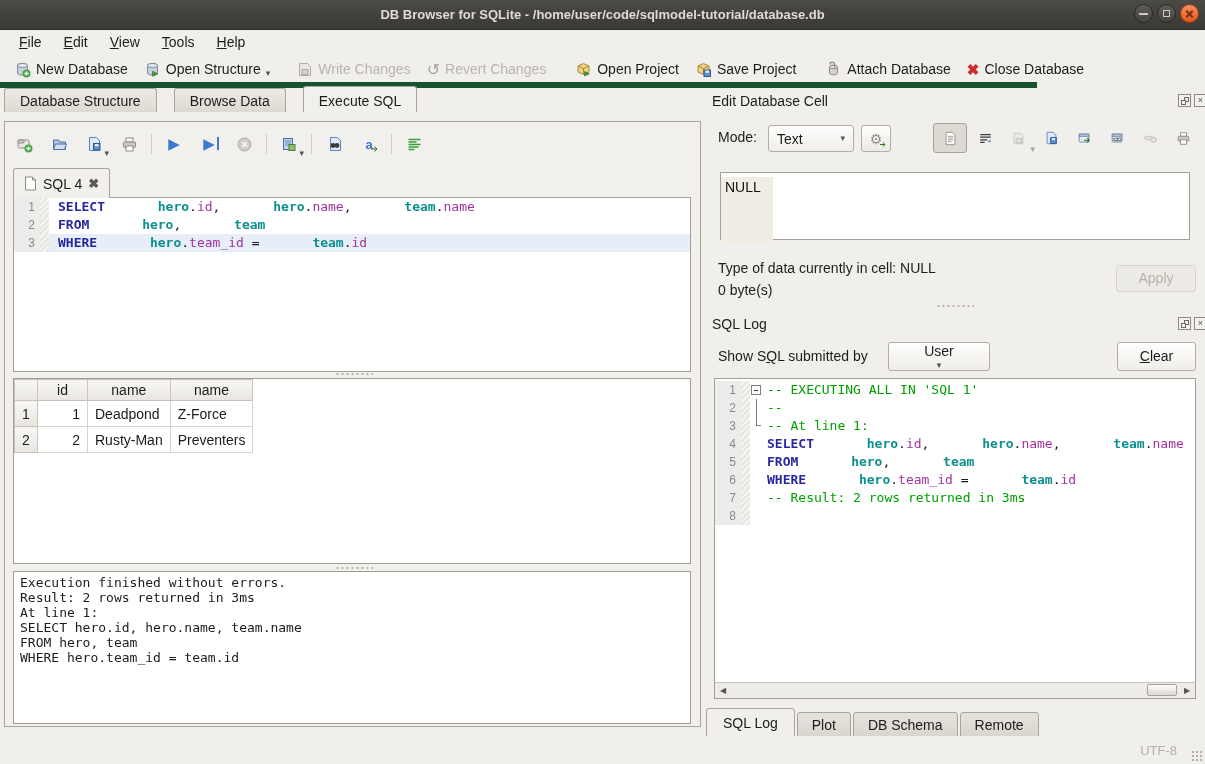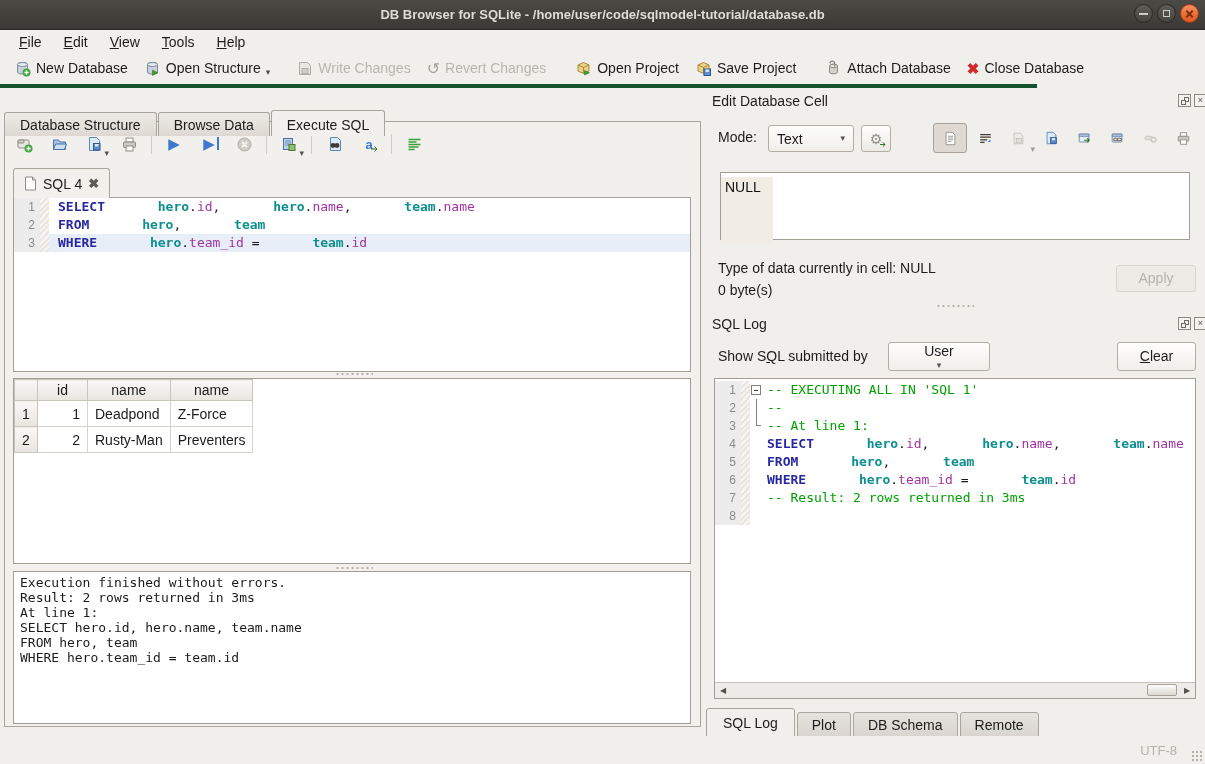--- a/index.html
+++ b/index.html
@@ -20,35 +20,35 @@
   .sym-min { position:absolute; left:4px; top:8px; width:9px; height:2px; background:#cfccc6; }
   .sym-max { position:absolute; left:5px; top:5px; width:7px; height:7px; border:1.5px solid #cfccc6; }
   .sym-x1,.sym-x2 { position:absolute; left:4px; top:8px; width:9px; height:2px; background:#7c2e0d; }
   .sym-x1 { transform:rotate(45deg); } .sym-x2 { transform:rotate(-45deg); }
 
   
   .menubar { position:absolute; left:0; top:30px; width:1205px; height:23px;
     background:#f0efeb; display:flex; align-items:center; padding-left:8px; }
   .menu-item { padding:2px 11px; cursor:default; }
   .toolbar { position:absolute; left:0; top:53px; width:1037px; height:35px;
-    background:#f0efeb; border-bottom:4px solid #14532d; display:flex; align-items:center; }
+    background:#f0efeb; border-bottom:6px solid #14532d; display:flex; }
   .tbtn { display:flex; align-items:flex-end; gap:5px; padding:4px 8px; white-space:nowrap; }
   .tbtn span.lbl { line-height:17px; }
   .tbtn.disabled { color:#b9b5ae; }
   .grip { width:8px; height:22px; margin:0 3px;
     background-image:radial-gradient(circle,#c3beb6 1px,transparent 1.3px);
     background-size:4px 4px; }
   .tsep { width:1px; height:22px; background:#d6d2cb; margin:0 5px; }
   .i16 { width:17px; height:17px; display:inline-block; flex:none; }
   .caret { font-size:9px; color:#55524c; line-height:9px; }
   .glyph-red { color:#cf2b2b; font-weight:bold; font-size:15px; line-height:16px; }
   .glyph-gray { color:#a6a29b; font-size:16px; line-height:16px; }
 
   
-  .main-tabs { position:absolute; left:4px; top:112px; display:flex; z-index:3; }
+  .main-tabs { position:absolute; left:4px; top:88px; display:flex; z-index:3;gap:16px; }
   .mtab { padding:4px 15px 3px; border:1px solid #a9a49c; border-bottom:none;
     background:linear-gradient(#edeae5,#ddd9d2); border-radius:3px 3px 0 0; margin-right:1px; }
   .mtab.active { background:#f1f0ec; padding-top:6px; margin-top:-2px; }
   .pane { position:absolute; left:4px; top:121px; width:697px; height:606px;
     border:1px solid #a9a49c; background:#f1f0ec; }
 
   .edtoolbar { position:absolute; left:8px; top:8px; height:28px; display:flex; align-items:center; gap:13px; }
   .edtoolbar .esep { width:1px; height:20px; background:#cfcbc4; margin:0 -2px; }
   .iconflat { width:22px; height:22px; display:flex; align-items:center; justify-content:center; position:relative; }
   .play { color:#3c79cf; font-size:15px; }

